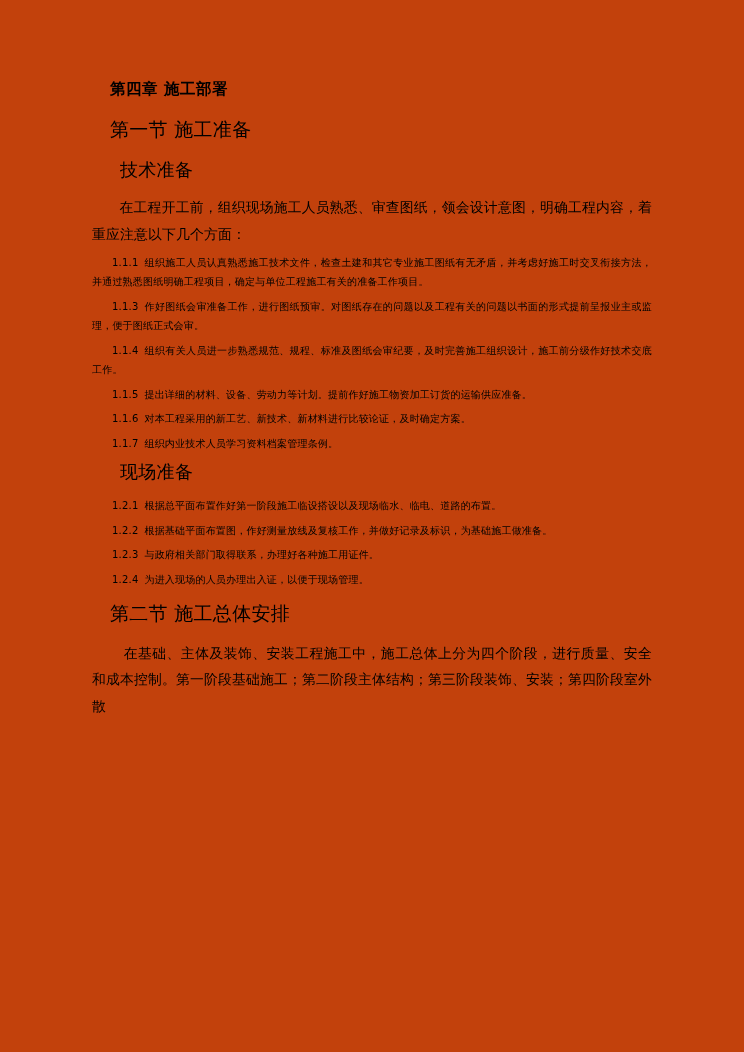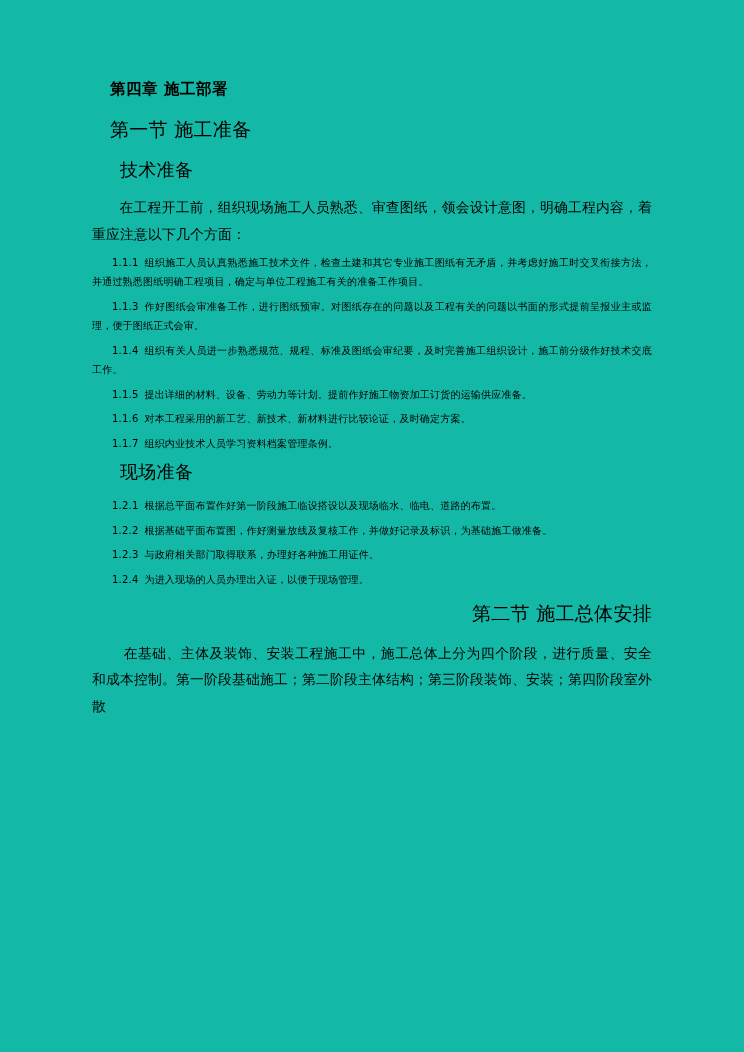--- a/index.html
+++ b/index.html
@@ -8,21 +8,21 @@
     background: #ffffff;
   }
   body {
     font-family: "DejaVu Sans", "Liberation Sans", sans-serif;
     color: #000000;
   }
   .page {
     position: relative;
     width: 744px;
     height: 1052px;
-    background: #14b8a6;
+    background: #c2410c;
     box-sizing: border-box;
     overflow: hidden;
   }
   .content {
     position: absolute;
     left: 92px;
     top: 78px;
     width: 560px;
   }
   .h1 {
@@ -65,21 +65,20 @@
     text-justify: inter-ideograph;
     letter-spacing: 0.2px;
     padding-left: 0;
   }
   .num-para .lbl {
     margin-left: 2em;
     margin-right: 0.6em;
   }
   .h2.second {
     margin-top: 10px;
-    text-align: right;
   }
   .last-para {
     text-indent: 2.3em;
   }
 </style>
 </head>
 <body>
 
 <div class="page">
   <div class="content">

